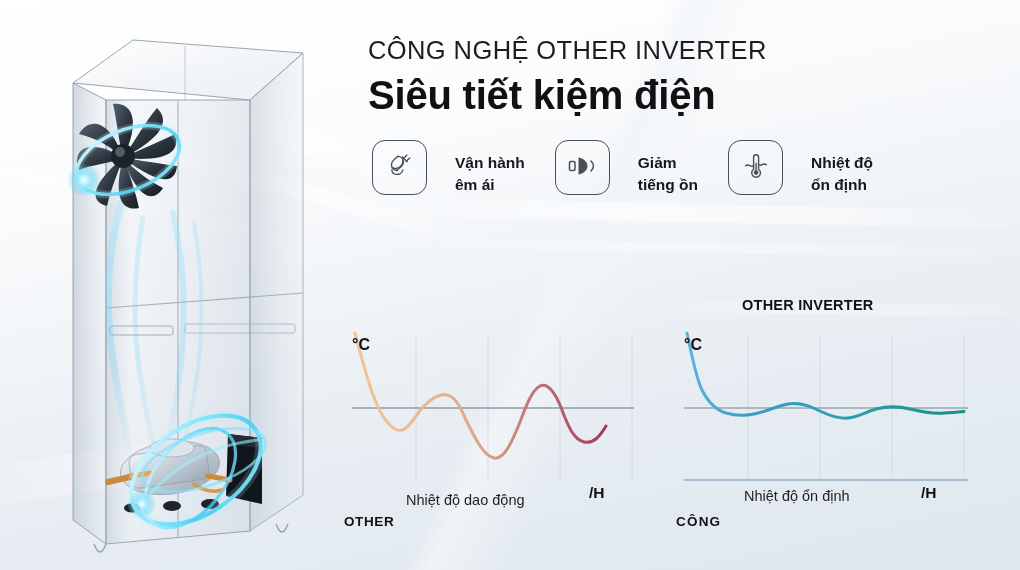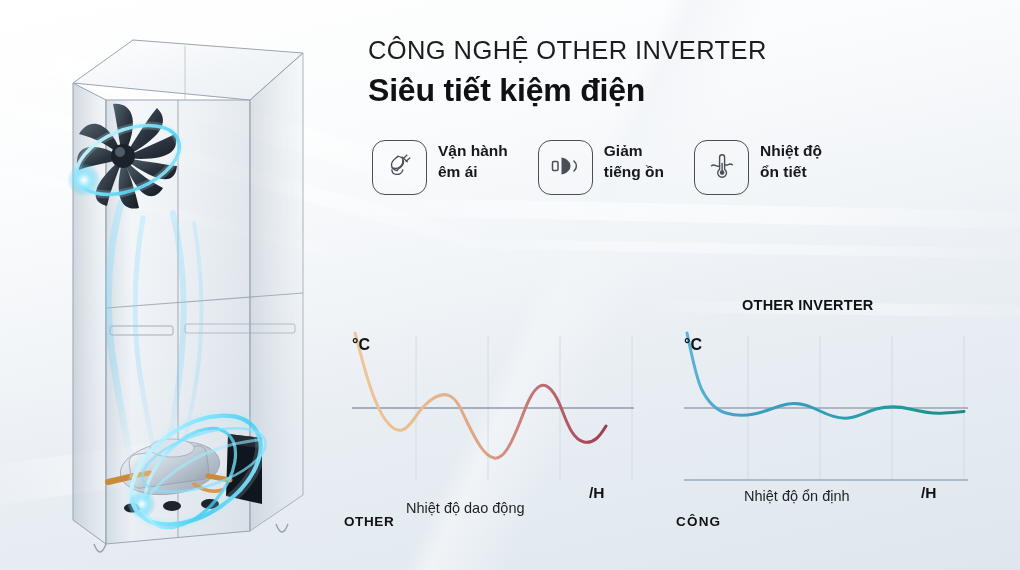--- a/index.html
+++ b/index.html
@@ -42,31 +42,31 @@
   .kicker {
     font-size: 25.5px;
     letter-spacing: 0.4px;
     color: #1d1d1f;
     font-weight: 400;
     line-height: 1.15;
     white-space: nowrap;
   }
   .headline {
     margin-top: 7px;
-    font-size: 32px;
+    font-size: 40px;
     font-weight: bold;
     color: #111114;
     letter-spacing: -0.2px;
     line-height: 1.18;
     white-space: nowrap;
   }
 
   
   .features { position:absolute; left:372px; top:140px; display:flex; align-items:flex-start; gap:30px; }
-  .feature { display:flex; align-items:flex-start; gap:11px; }
+  .feature { display:flex; align-items:flex-end; gap:28px; }
   .chip {
     width: 55px; height: 55px;
     border: 1.6px solid #4a4f57;
     border-radius: 13px;
     display:flex; align-items:center; justify-content:center;
     background: transparent;
     flex: none;
   }
   .feature-label {
     font-size: 15.5px;
@@ -104,21 +104,21 @@
 
   .caption-row { position:absolute; width:300px; }
   .cap-left  { left: 344px; top: 488px; }
   .cap-right { left: 676px; top: 488px; }
   .caption {
     position:absolute;
     font-size: 14.5px;
     color: #1e2024;
     white-space: nowrap;
   }
-  .cap-x   { left: 62px; top: 12px; text-align: center; }
+  .cap-x   { left: 62px; top: 4px; text-align: center; }
   .cap-x-r { left: 68px; top: 0; }
   .per-hour {
     position:absolute;
     font-size: 15.5px;
     font-weight: bold;
     color: #101114;
     left: 245px; top: -4px;
   }
   .brand {
     position:absolute;
@@ -313,21 +313,21 @@
           <svg width="34" height="34" viewBox="0 0 34 34" fill="none" stroke="#4a4f57" stroke-width="1.4" stroke-linecap="round" stroke-linejoin="round">
             <path d="M14.6 8.2a2.5 2.5 0 0 1 5 0v12.1a4.4 4.4 0 1 1-5 0V8.2Z"></path>
             <circle cx="17.1" cy="23.6" r="2.3" fill="#4a4f57" stroke="none"></circle>
             <path d="M17.1 14.5v7"></path>
             <path d="M6.5 16.8c3.1-3.1 5.2 2.4 8.1-.1"></path>
             <path d="M19.7 15.6c2.6 2.4 4.6-2.5 7.6.2"></path>
           </svg>
         </span>
       </div>
       <div class="feature-label">Nhiệt độ
-ổn tiết</div>
+ổn định</div>
     </div>
   </div>
 
   <div class="chart-title t-right">OTHER INVERTER</div>
 
   <div class="chart c-left">
     <svg width="300" height="175" viewBox="0 0 300 175">
       <defs>
         <linearGradient id="leftLine" x1="0" y1="0" x2="1" y2="0">
           <stop offset="0%" stop-color="#efc79a"></stop>

